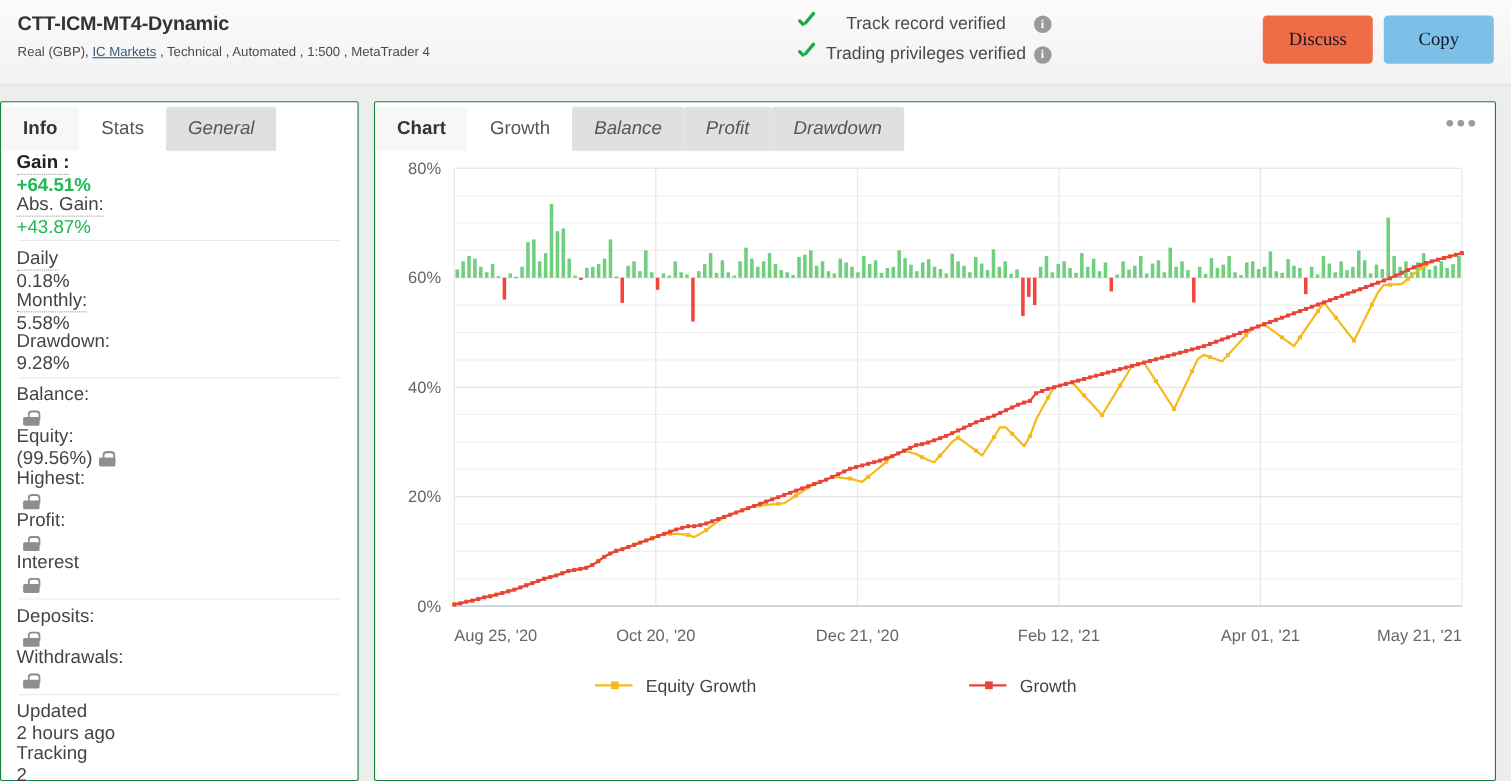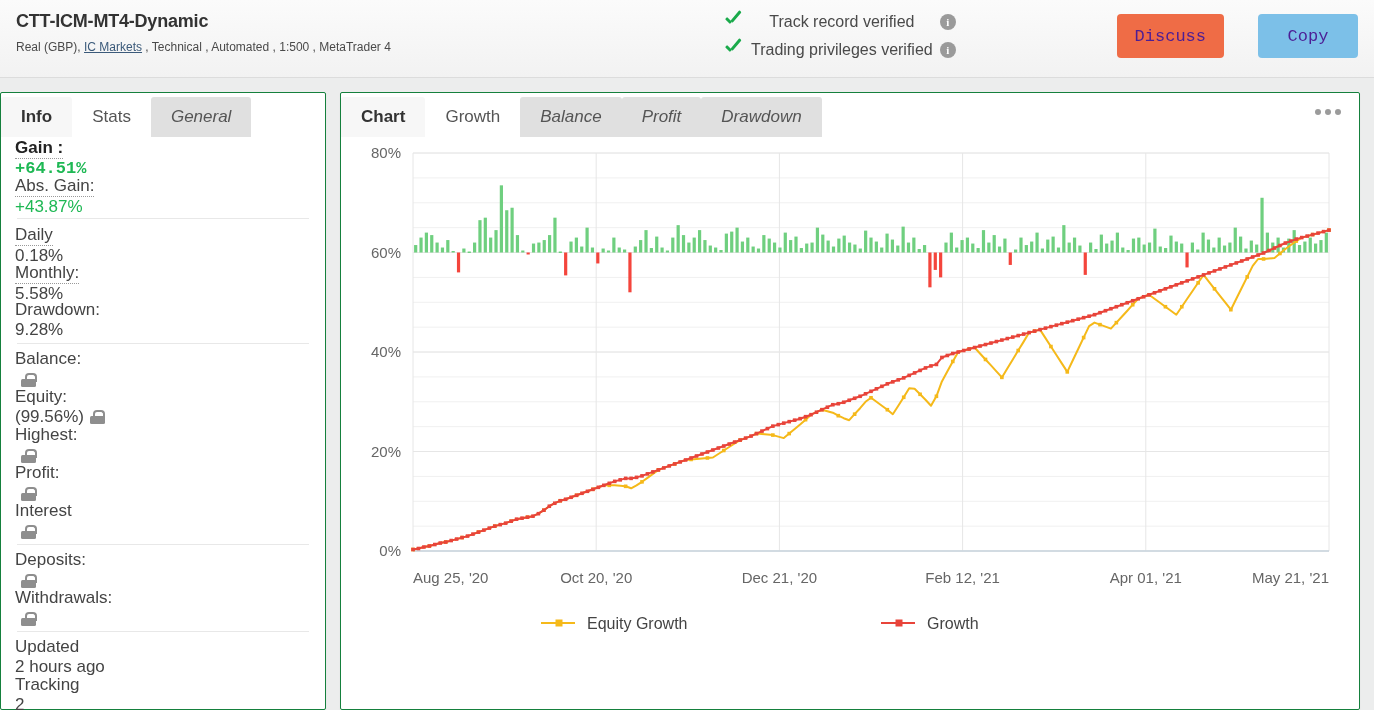--- a/index.html
+++ b/index.html
@@ -58,25 +58,24 @@
     width:16px; height:16px; border-radius:50%;
     background:#9a9a9a; color:#fff;
     font-size:11px; font-weight:bold;
     font-family:"Liberation Serif", serif;
     margin-left:7px; cursor:pointer;
   }
 
   .btns { position:absolute; right:16px; top:14px; display:flex; gap:10px; }
   .btn {
     border:none; border-radius:4px;
-    color:#4c1d95; font-size:17px;
-    font-family:Liberation Mono, monospace;
+    color:#0f172a; font-size:17px;
+    font-family:Liberation Serif, serif;
     padding:0 18px; height:44px; min-width:100px;
     cursor:pointer;
-    margin-left:24px;
   }
   .btn-discuss { background:#ef6c46; }
   .btn-copy { background:#7cc0e8; }
 
   
   .body-wrap { display:flex; padding:14px 0 0 0; height:632px; }
 
   .card {
     background:#fff;
     border:1px solid #15803d;
@@ -100,21 +99,21 @@
   .stat-list { padding:0 14px; }
   .stat-row {
     display:flex; align-items:baseline; justify-content:space-between;
     height:38px; font-size:17px;flex-direction:column;
   }
   .stat-row .lbl { color:#444; }
   .stat-row .lbl.dotted { border-bottom:1px dotted #999; cursor:pointer; line-height:1.25; }
   .stat-row .lbl.bold { font-weight:bold; color:#222; }
   .stat-row .val { color:#444; }
   .stat-row .val.green { color:#1eb854; }
-  .stat-row .val.green.bold { font-weight:bold;font-family:Liberation Mono, monospace; }
+  .stat-row .val.green.bold { font-weight:bold; }
   .divider { height:1px; background:#e8e8e8; margin:5px 2px; }
 
   .lock {
     display:inline-block; width:15px; height:14px;
     position:relative; vertical-align:-2px; margin-left:6px;
   }
   .lock::before {
     content:""; position:absolute; left:3.5px; top:0;
     width:8px; height:7px; border:2.2px solid #8e8e8e;
     border-bottom:none; border-radius:4px 4px 0 0;

